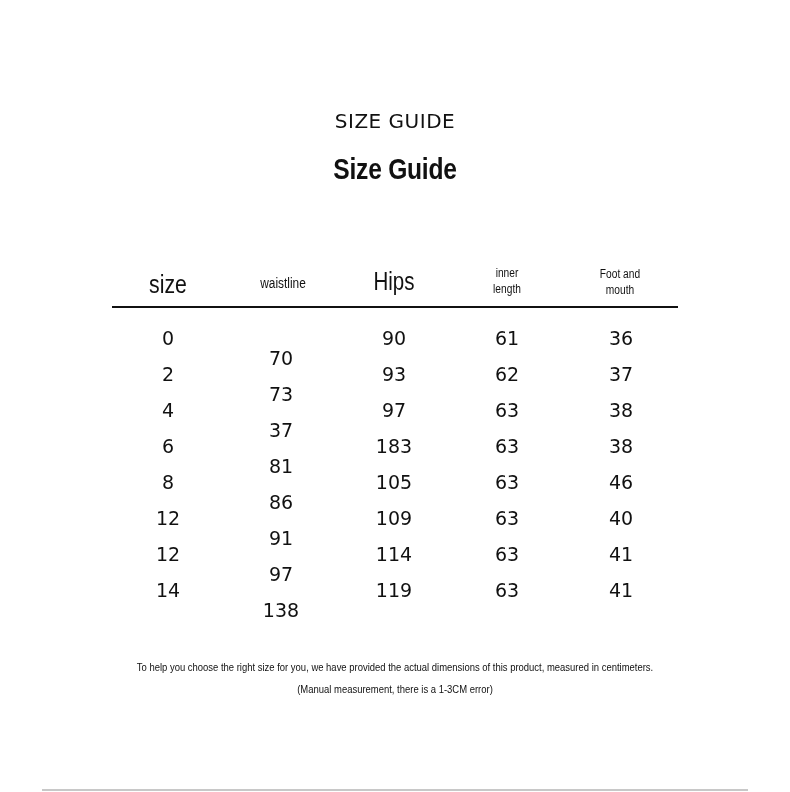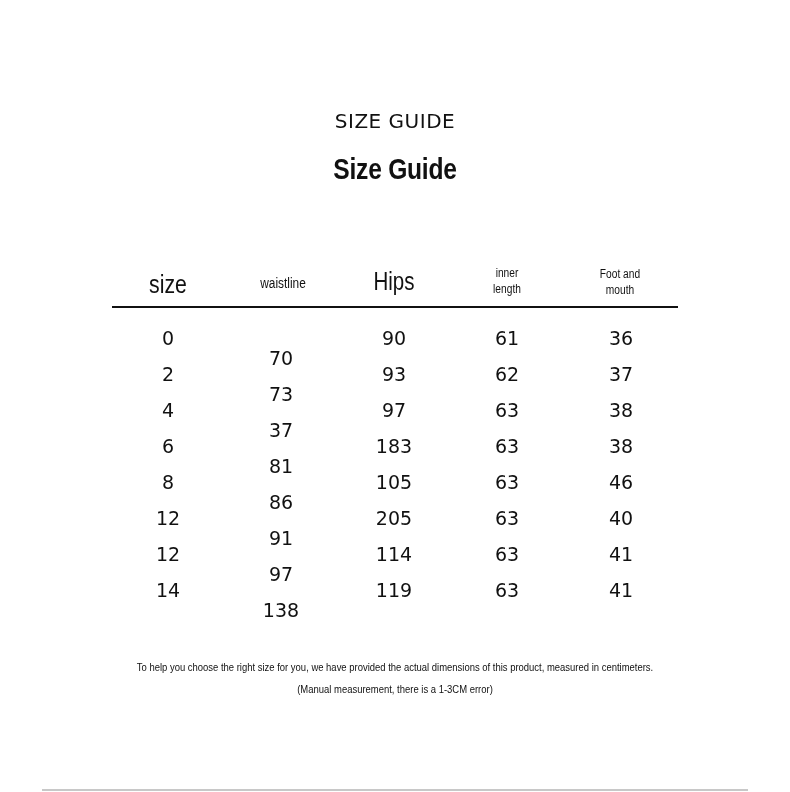--- a/index.html
+++ b/index.html
@@ -91,21 +91,21 @@
     <div class="row">
       <div class="cell c0">8</div>
       <div class="cell c1">86</div>
       <div class="cell c2">105</div>
       <div class="cell c3">63</div>
       <div class="cell c4">46</div>
     </div>
     <div class="row">
       <div class="cell c0">12</div>
       <div class="cell c1">91</div>
-      <div class="cell c2">205</div>
+      <div class="cell c2">109</div>
       <div class="cell c3">63</div>
       <div class="cell c4">40</div>
     </div>
     <div class="row">
       <div class="cell c0">12</div>
       <div class="cell c1">97</div>
       <div class="cell c2">114</div>
       <div class="cell c3">63</div>
       <div class="cell c4">41</div>
     </div>

